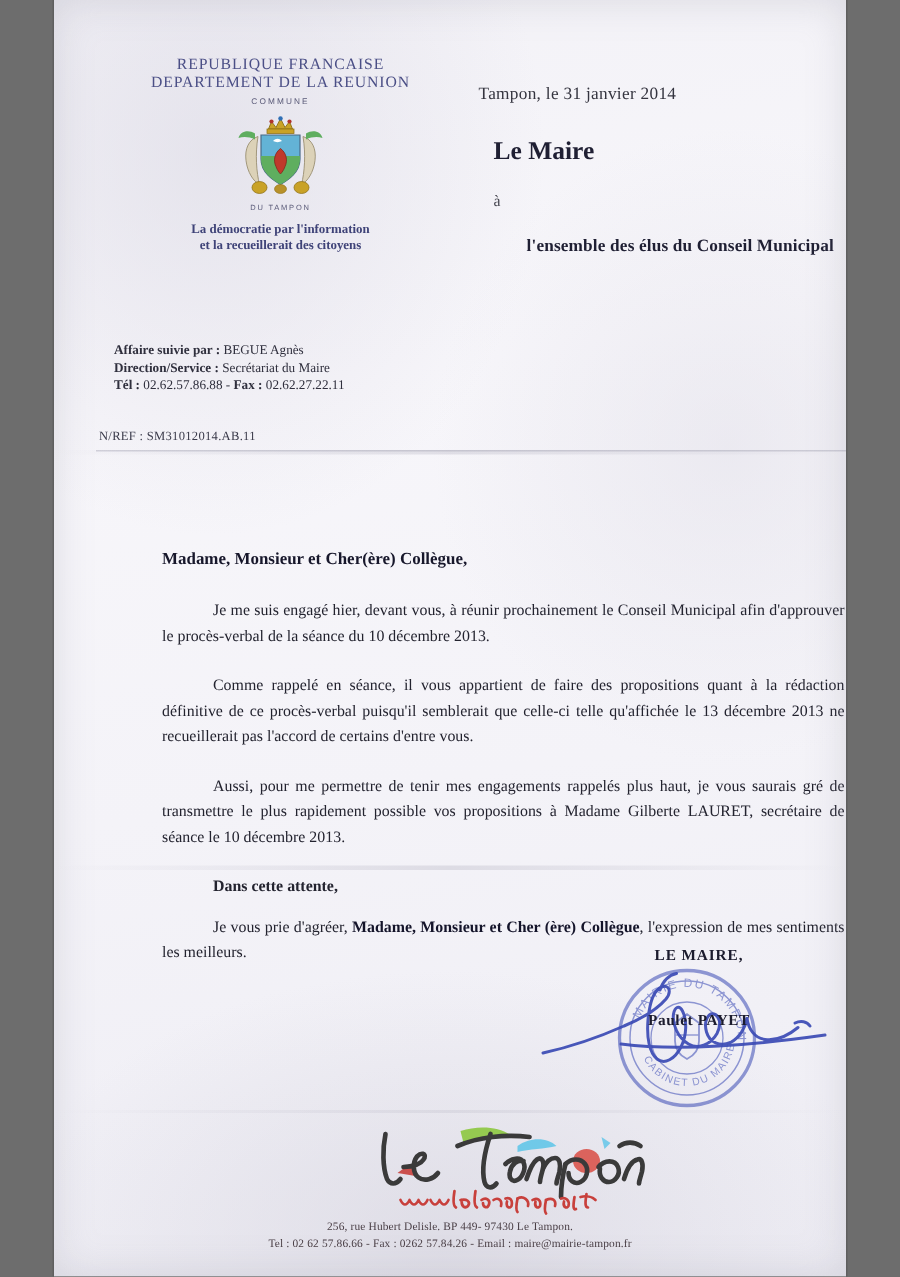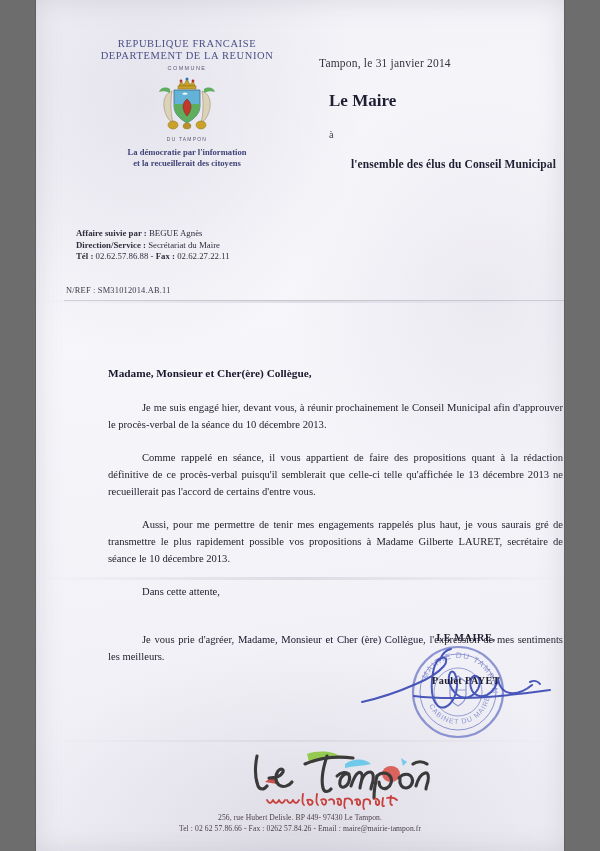--- a/index.html
+++ b/index.html
@@ -146,22 +146,22 @@
     margin-bottom: 20px;
   }
   .para {
     font-size: 10.6px;
     line-height: 17px;
     text-align: justify;
     text-indent: 34px;
     color: #23232f;
     margin-bottom: 16px;
   }
-  .para.tight { margin-bottom: 31px; }
-  .para b { font-weight: normal; color: #14142a; }
+  .para.tight { margin-bottom: 10px; font-weight: bold; }
+  .para b { font-weight: bold; color: #14142a; }
 
   
   .sig { position: absolute; left: 330px; top: 632px; width: 200px; text-align: center; }
   .sig .title {
     font-weight: bold;
     font-size: 10.2px;
     letter-spacing: 0.6px;
     color: #1c1c2e;
   }
   .sig .name {

